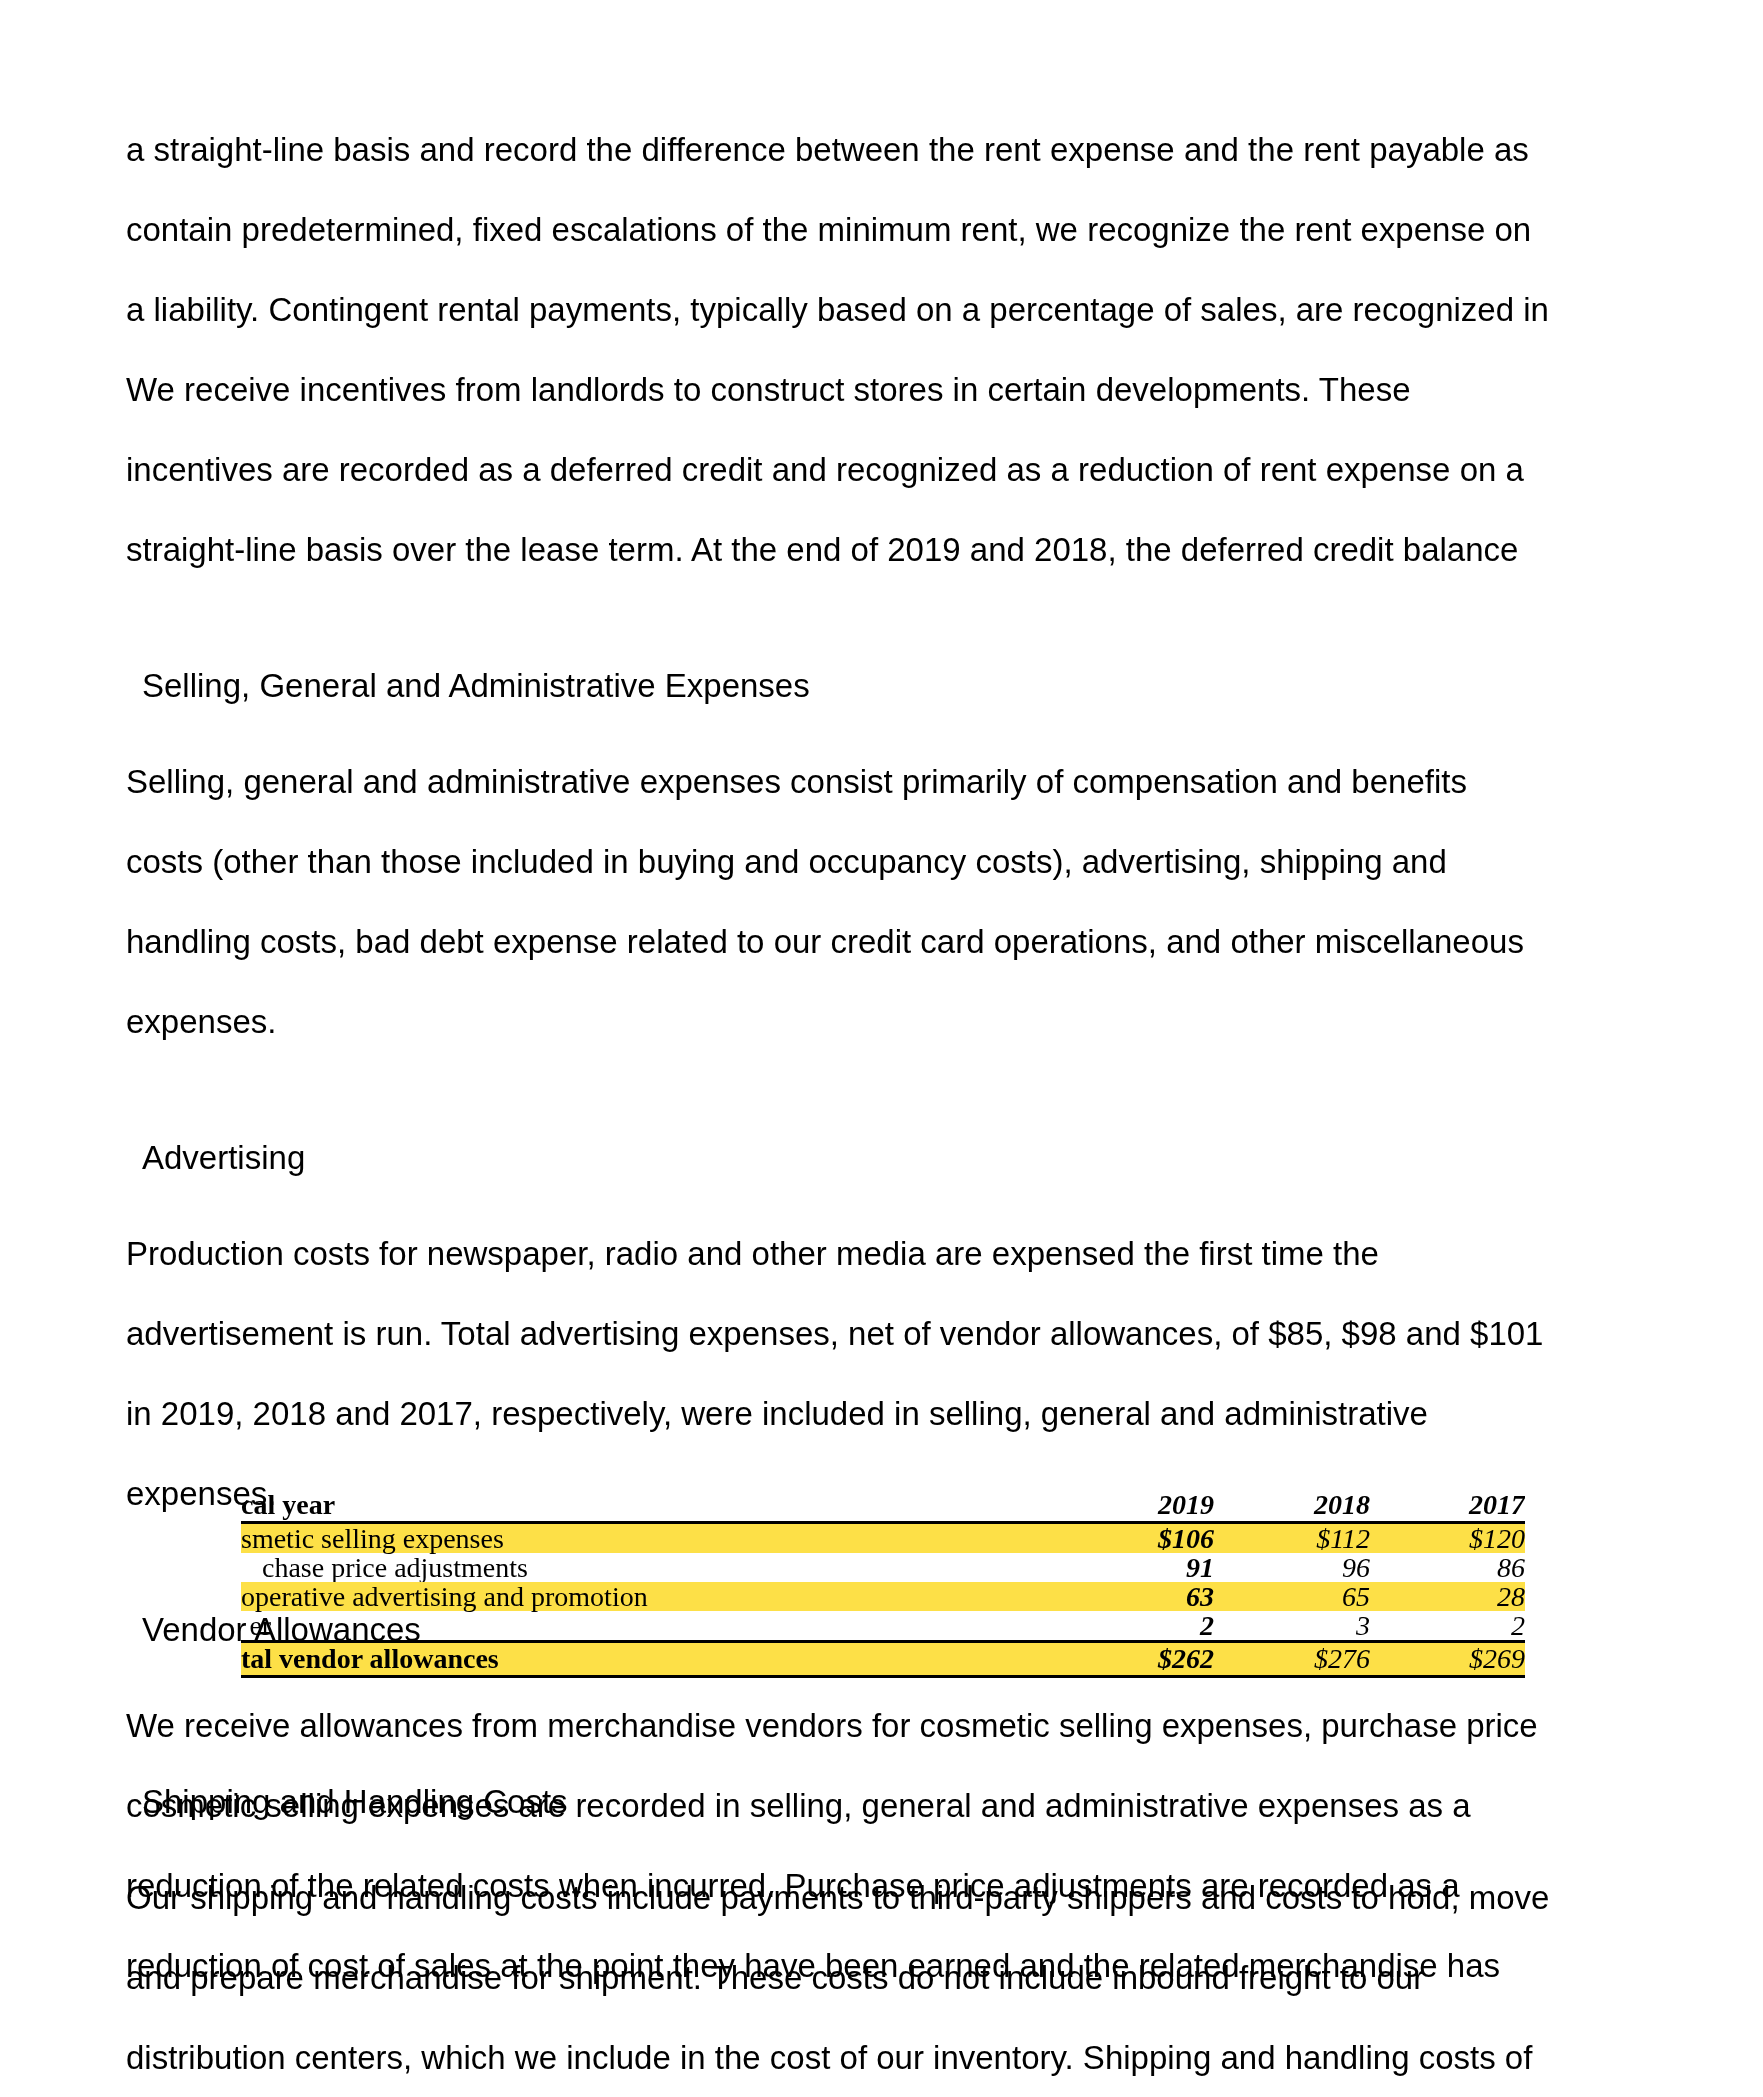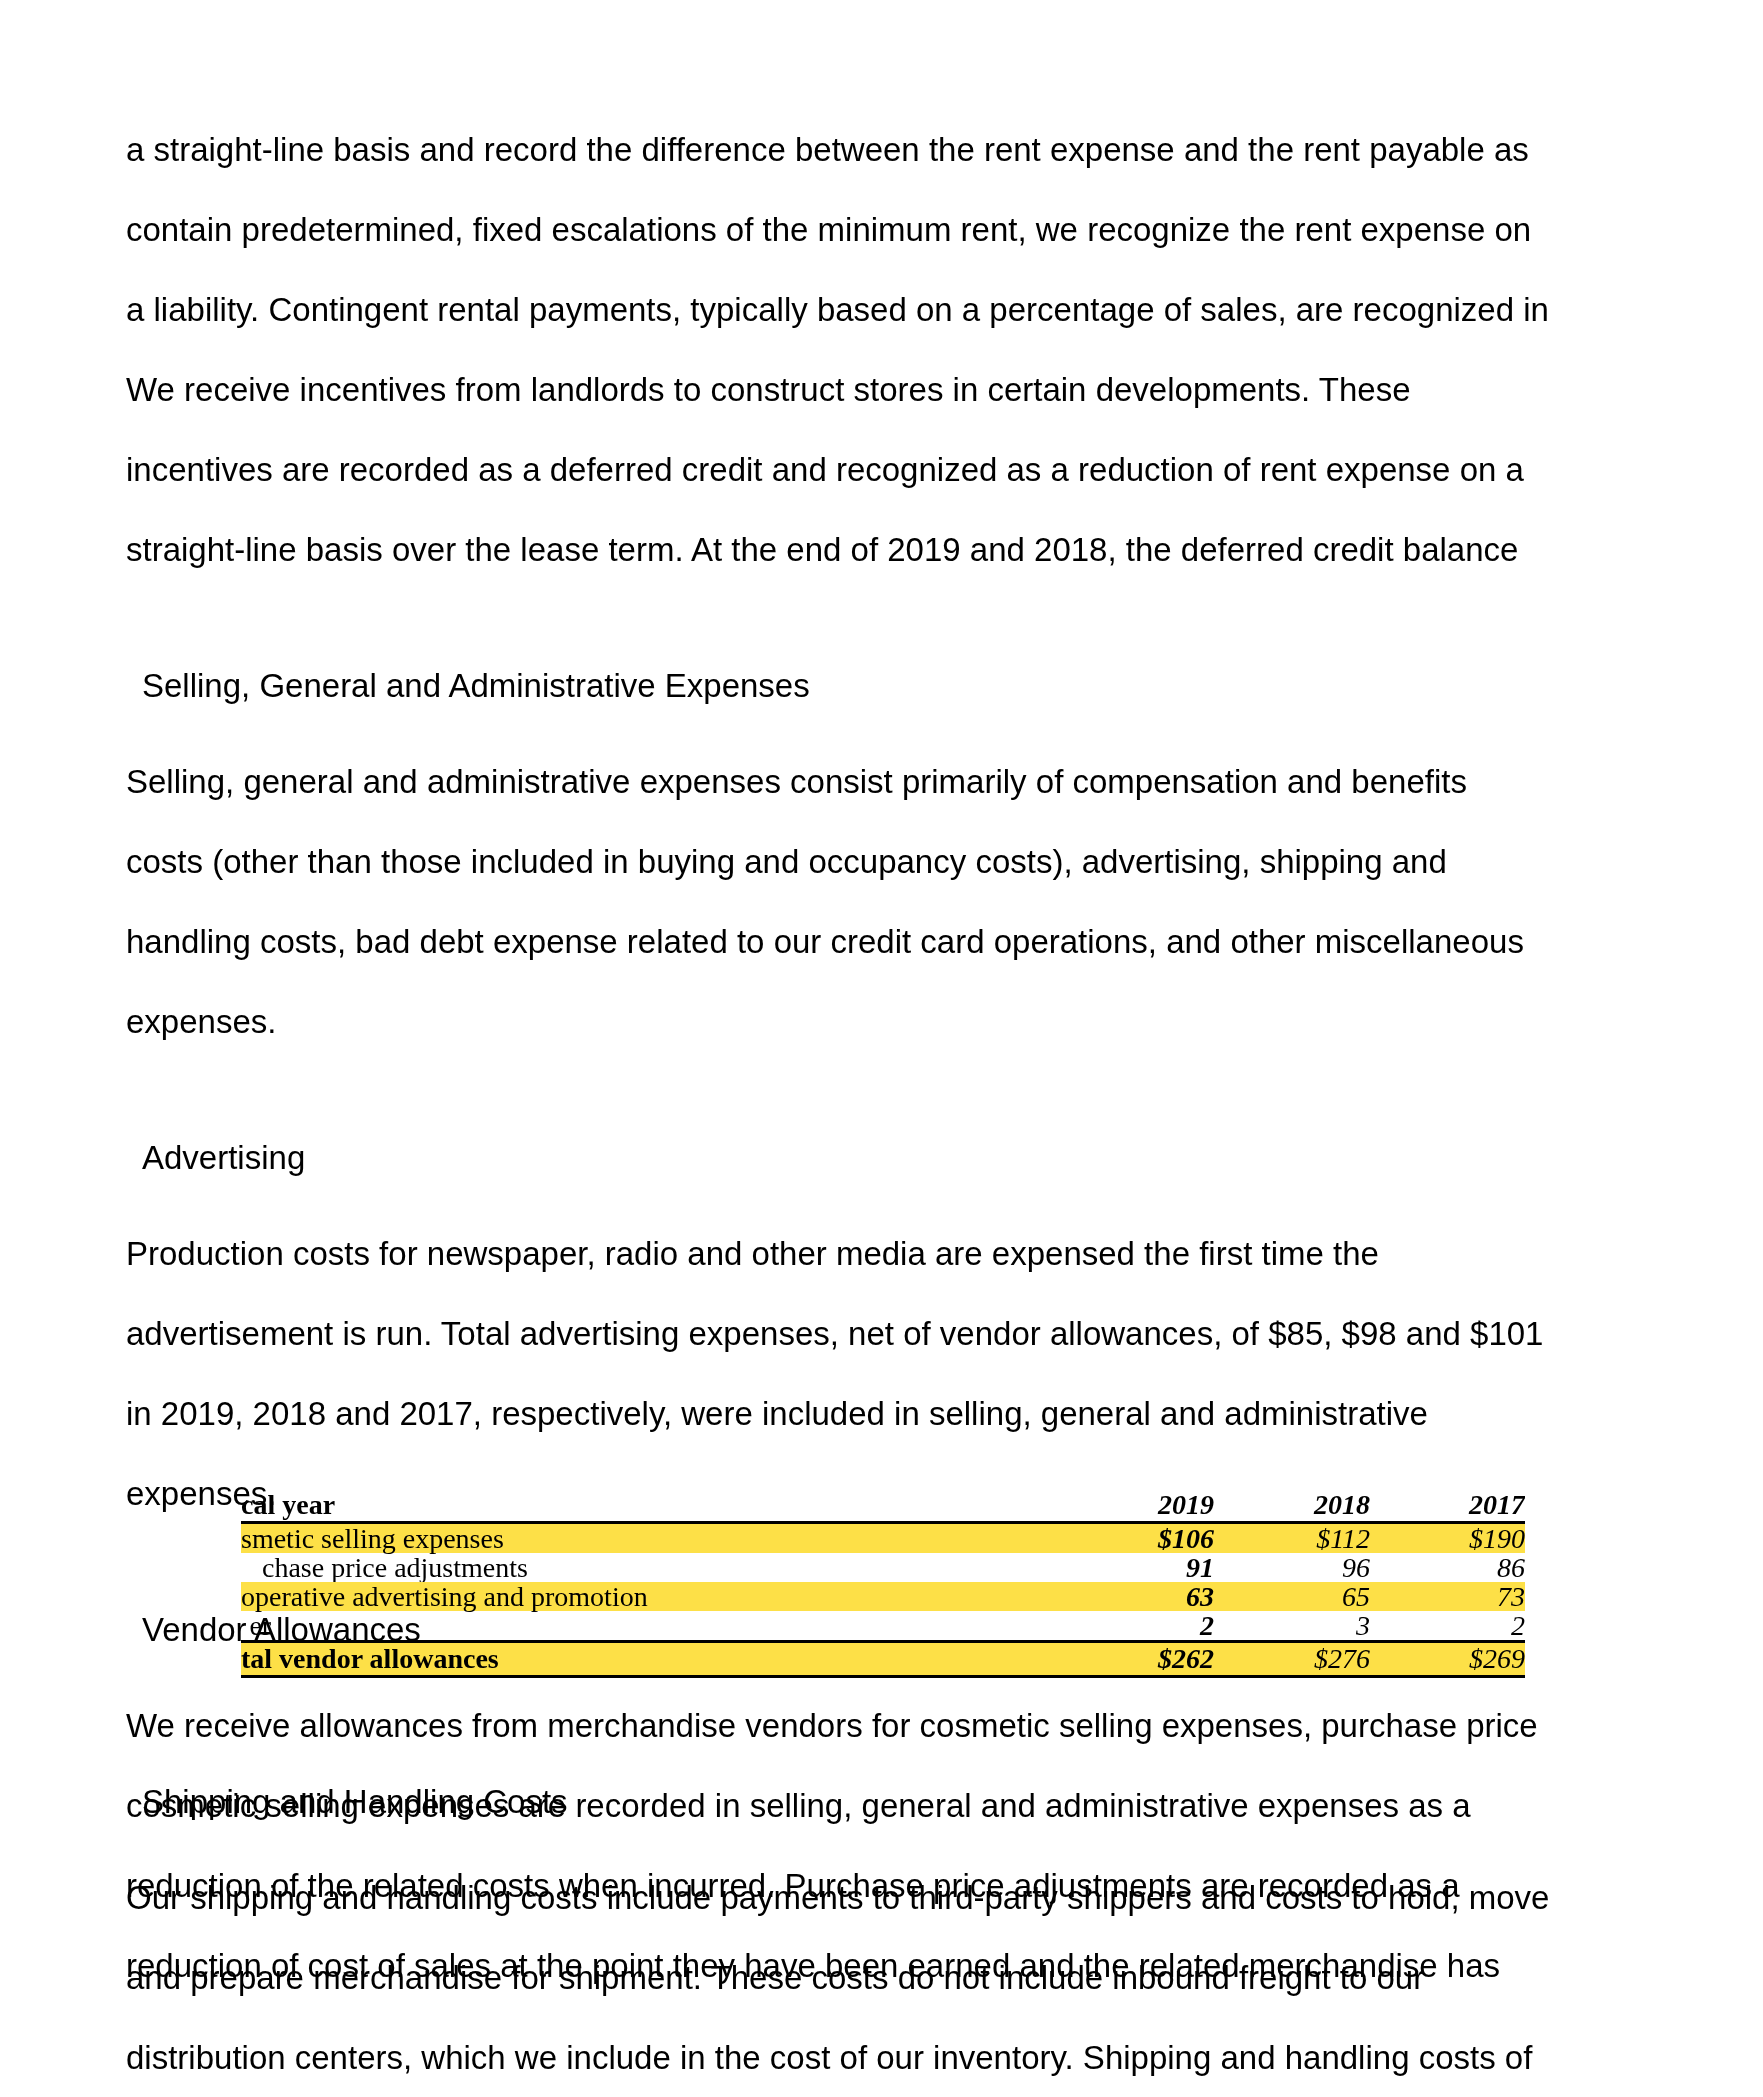--- a/index.html
+++ b/index.html
@@ -80,33 +80,33 @@
         <tr class="head">
       <th class="lbl">cal year</th>
       <th class="num c1">2019</th>
       <th class="num c2">2018</th>
       <th class="num c3">2017</th>
     </tr>
     <tr class="shade">
       <td class="lbl">smetic selling expenses</td>
       <td class="num c1 bold">$106</td>
       <td class="num c2">$112</td>
-      <td class="num c3">$190</td>
+      <td class="num c3">$120</td>
     </tr>
     <tr>
       <td class="lbl"><span style="left:21px">chase price adjustments</span></td>
       <td class="num c1 bold">91</td>
       <td class="num c2">96</td>
       <td class="num c3">86</td>
     </tr>
     <tr class="shade">
       <td class="lbl">operative advertising and promotion</td>
       <td class="num c1 bold">63</td>
       <td class="num c2">65</td>
-      <td class="num c3">73</td>
+      <td class="num c3">28</td>
     </tr>
     <tr>
       <td class="lbl"><span style="left:8.4px">er</span></td>
       <td class="num c1 bold">2</td>
       <td class="num c2">3</td>
       <td class="num c3">2</td>
     </tr>
     <tr class="shade total">
       <td class="lbl">tal vendor allowances</td>
       <td class="num c1">$262</td>

